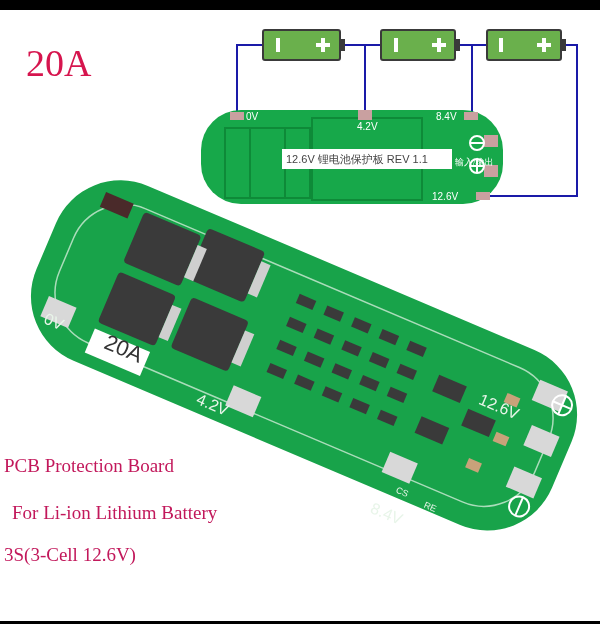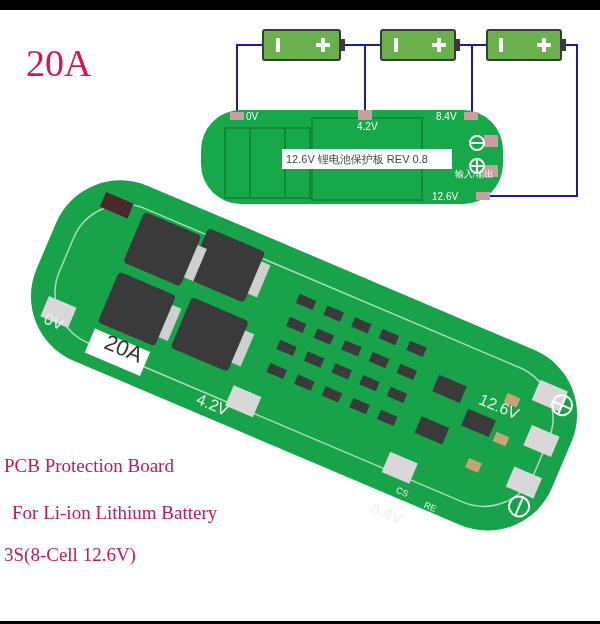--- a/index.html
+++ b/index.html
@@ -69,22 +69,22 @@
     <circle cx="477" cy="166" r="7" fill="none" stroke="#fff" stroke-width="2"></circle>
     <path d="M471 166 h12 M477 160 v12" stroke="#fff" stroke-width="2"></path>
   </g>
 </svg>
 
 <div>
   <span class="lbl" style="position:absolute;left:246px;top:111px;font-size:10px;color:#fff;">0V</span>
   <span class="lbl" style="position:absolute;left:357px;top:121px;font-size:10px;color:#fff;">4.2V</span>
   <span class="lbl" style="position:absolute;left:436px;top:111px;font-size:10px;color:#fff;">8.4V</span>
   <span class="lbl" style="position:absolute;left:432px;top:191px;font-size:10px;color:#fff;">12.6V</span>
-  <span class="lbl" style="position:absolute;left:286px;top:152px;font-size:11px;color:#444;white-space:nowrap;">12.6V 锂电池保护板 REV 0.8</span>
-  <span class="lbl" style="position:absolute;left:455px;top:168px;font-size:9px;color:#fff;white-space:nowrap;font-family:Liberation Serif, serif;">输入/输出</span>
+  <span class="lbl" style="position:absolute;left:286px;top:152px;font-size:11px;color:#444;white-space:nowrap;">12.6V 锂电池保护板 REV 1.1</span>
+  <span class="lbl" style="position:absolute;left:455px;top:156px;font-size:9px;color:#fff;white-space:nowrap;font-family:Liberation Serif, serif;">输入/输出</span>
 </div>
 
 <svg width="600" height="624">
   <g transform="rotate(23 300 370)">
     <rect x="18" y="260" width="560" height="190" rx="70" fill="#18a34a"></rect>
     <rect x="40" y="282" width="516" height="146" rx="55" fill="none" stroke="#e8f5e9" stroke-width="1.5" opacity=".7"></rect>
 
     <g fill="#3a3a3a">
       <rect x="95" y="285" width="62" height="55" rx="4"></rect>
       <rect x="160" y="275" width="62" height="55" rx="4"></rect>
@@ -153,15 +153,15 @@
   <span class="lbl" style="position:absolute;left:44px;top:313px;font-size:16px;color:#e8f5e9;transform:rotate(23deg);">0V</span>
   <span class="lbl" style="position:absolute;left:196px;top:396px;font-size:16px;color:#e8f5e9;transform:rotate(23deg);">4.2V</span>
   <span class="lbl" style="position:absolute;left:370px;top:505px;font-size:16px;color:#e8f5e9;transform:rotate(23deg);">8.4V</span>
   <span class="lbl" style="position:absolute;left:478px;top:398px;font-size:16px;color:#e8f5e9;transform:rotate(23deg);">12.6V</span>
   <span class="lbl" style="position:absolute;left:396px;top:487px;font-size:9px;color:#e8f5e9;transform:rotate(23deg);">CS</span>
   <span class="lbl" style="position:absolute;left:424px;top:502px;font-size:9px;color:#e8f5e9;transform:rotate(23deg);">RE</span>
 </div>
 
 <div class="caption cap1">PCB Protection Board</div>
 <div class="caption cap2">For Li-ion Lithium Battery</div>
-<div class="caption cap3">3S(8-Cell 12.6V)</div>
+<div class="caption cap3">3S(3-Cell 12.6V)</div>
 
 <div class="bar bottom"></div>
 
 </body></html>

